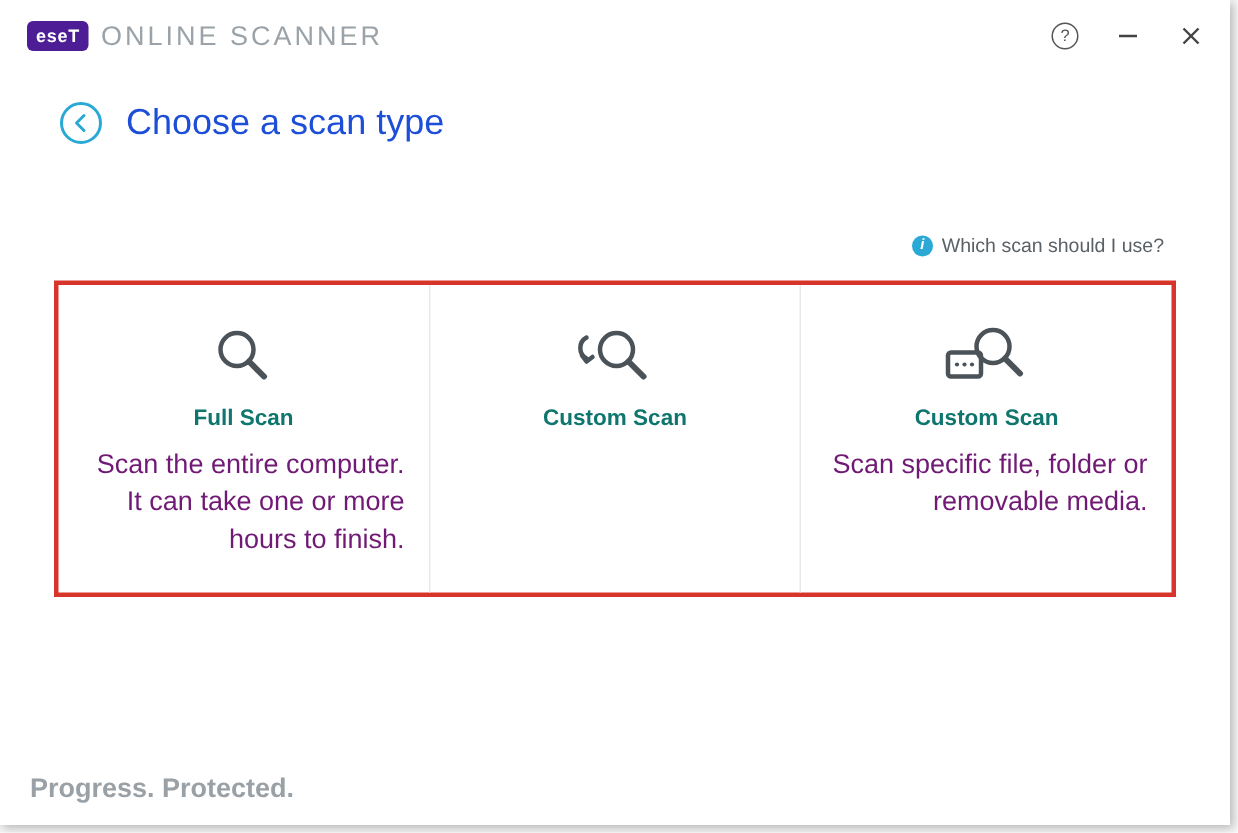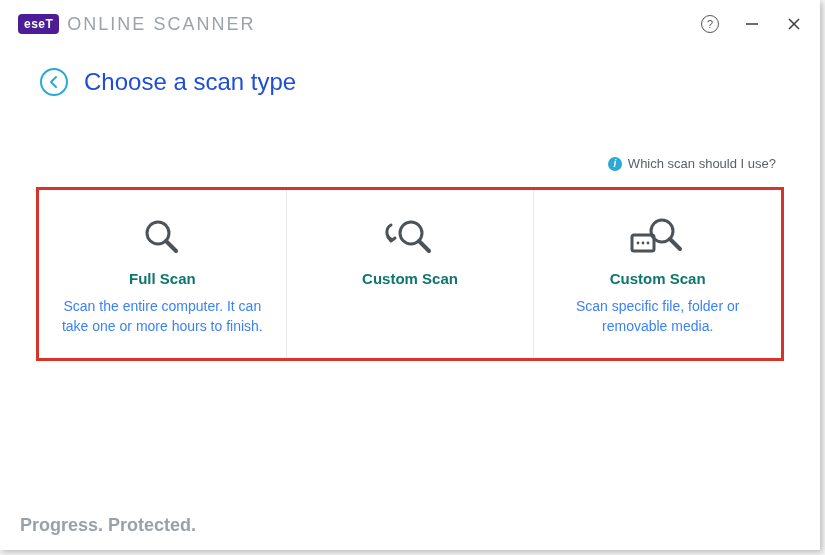--- a/index.html
+++ b/index.html
@@ -144,24 +144,25 @@
       color: #4b5359;
       margin-bottom: 4px;
     }
     .card-title {
       color: #0f766e;
       font-weight: 700;
       font-size: 15px;
       margin-bottom: 10px;
     }
     .card-desc {
-      color: #3b82f6;
-      font-size: 14px;
+      color: #701a75;
+      font-size: 18px;
       line-height: 1.4;
       max-width: 220px;
+      text-align: right;
     }
     .footer {
       position: absolute;
       bottom: 14px;
       left: 20px;
       color: #9aa1a6;
       font-size: 18px;
       font-weight: 600;
     }
   </style>

